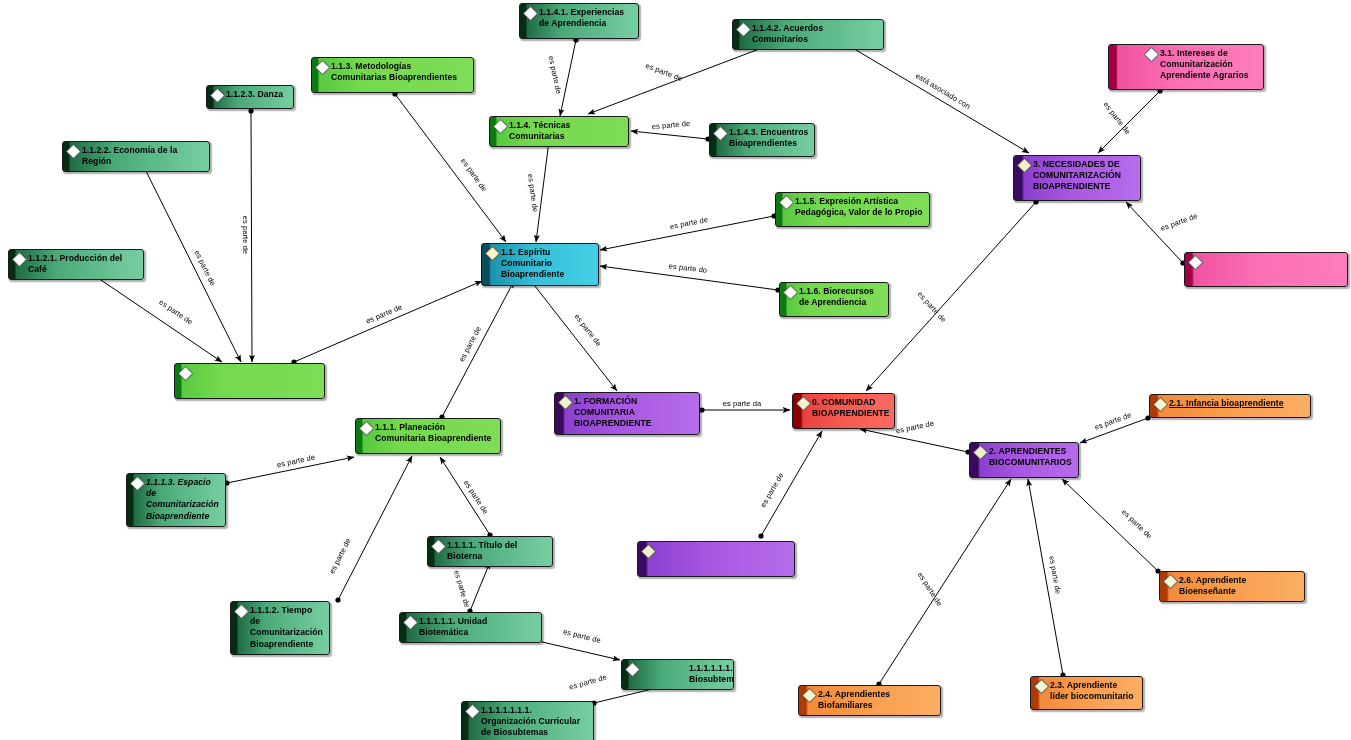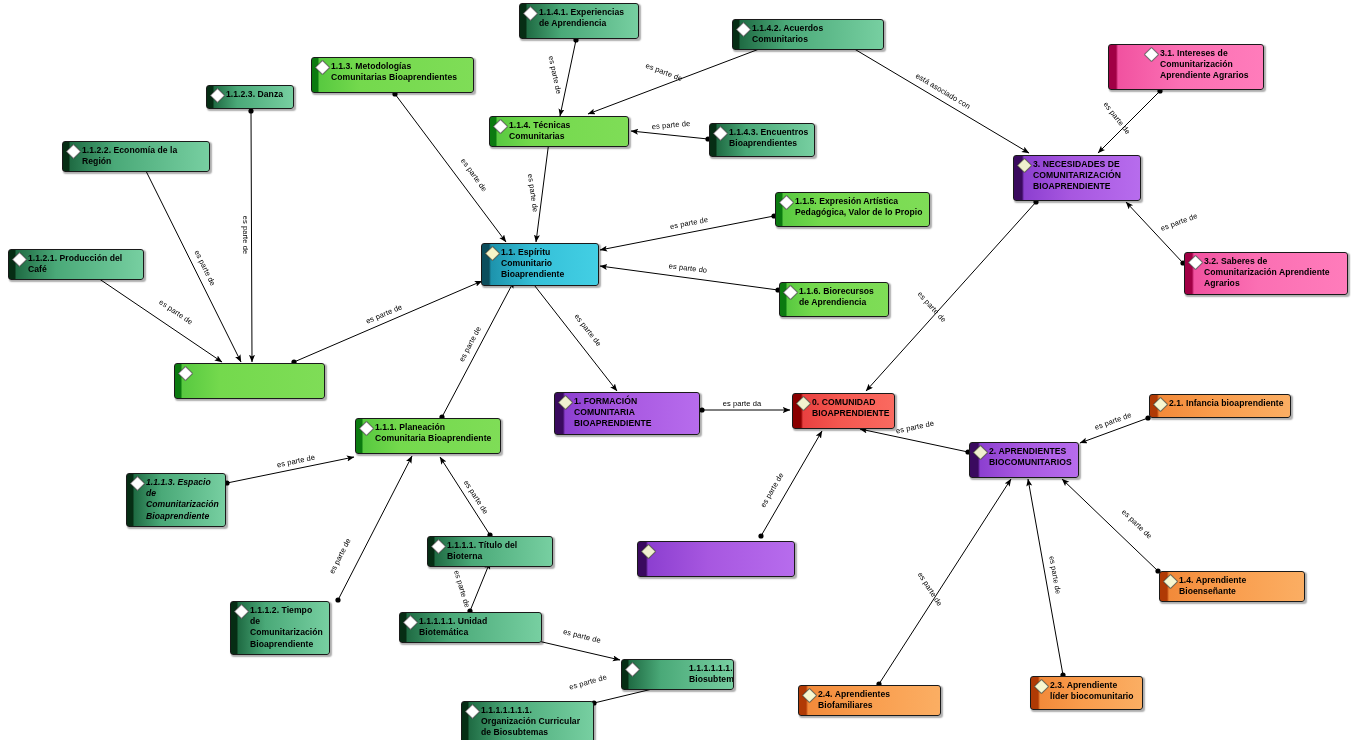--- a/index.html
+++ b/index.html
@@ -204,34 +204,33 @@
       <div class="node pal-sea" style="left: 8px; top: 249px; width: 136px; min-height: 24px;">
         <span class="bullet"></span>
         <span class="lbl">1.1.2.1. Producción del Café</span>
       </div>
       <div class="node pal-teal" style="left: 481px; top: 243px; width: 118px; min-height: 36px;">
         <span class="bullet"></span>
         <span class="lbl">1.1. Espíritu Comunitario Bioaprendiente</span>
       </div>
       <div class="node pal-pink" style="left: 1184px; top: 252px; width: 164px; min-height: 35px;">
         <span class="bullet"></span>
-        <span class="lbl">3.2. Saberes de Comunitarización Aprendiente Agrarios</span>
       </div>
       <div class="node pal-green" style="left: 779px; top: 282px; width: 110px; min-height: 35px;">
         <span class="bullet"></span>
         <span class="lbl">1.1.6. Biorecursos de Aprendiencia</span>
       </div>
       <div class="node pal-green" style="left: 174px; top: 363px; width: 151px; min-height: 36px;">
         <span class="bullet"></span>
       </div>
       <div class="node pal-purple" style="left: 554px; top: 392px; width: 146px; min-height: 36px;">
         <span class="bullet"></span>
         <span class="lbl">1. FORMACIÓN COMUNITARIA BIOAPRENDIENTE</span>
       </div>
-      <div class="node pal-orange" style="left: 1149px; top: 394px; width: 142px; min-height: 24px;">
+      <div class="node pal-orange" style="left: 1149px; top: 394px; width: 162px; min-height: 24px; text-decoration: underline;">
         <span class="bullet"></span>
         <span class="lbl">2.1. Infancia bioaprendiente</span>
       </div>
       <div class="node pal-red" style="left: 792px; top: 393px; width: 103px; min-height: 36px;">
         <span class="bullet"></span>
         <span class="lbl">0. COMUNIDAD BIOAPRENDIENTE</span>
       </div>
       <div class="node pal-green" style="left: 355px; top: 418px; width: 146px; min-height: 36px;">
         <span class="bullet"></span>
         <span class="lbl">1.1.1. Planeación Comunitaria Bioaprendiente</span>
@@ -243,21 +242,21 @@
       <div class="node pal-sea" style="left: 126px; top: 473px; width: 100px; min-height: 46px; font-style: italic;">
         <span class="bullet"></span>
         <span class="lbl">1.1.1.3. Espacio de Comunitarización Bioaprendiente</span>
       </div>
       <div class="node pal-sea" style="left: 427px; top: 536px; width: 126px; min-height: 24px;">
         <span class="bullet"></span>
         <span class="lbl">1.1.1.1. Título del Bioterna</span>
       </div>
       <div class="node pal-orange" style="left: 1159px; top: 571px; width: 146px; min-height: 24px;">
         <span class="bullet"></span>
-        <span class="lbl">1.4. Aprendiente Bioenseñante</span>
+        <span class="lbl">2.6. Aprendiente Bioenseñante</span>
       </div>
       <div class="node pal-sea" style="left: 230px; top: 601px; width: 100px; min-height: 46px;">
         <span class="bullet"></span>
         <span class="lbl">1.1.1.2. Tiempo de Comunitarización Bioaprendiente</span>
       </div>
       <div class="node pal-sea" style="left: 399px; top: 612px; width: 143px; min-height: 24px;">
         <span class="bullet"></span>
         <span class="lbl">1.1.1.1.1. Unidad Biotemática</span>
       </div>
       <div class="node pal-orange" style="left: 1030px; top: 676px; width: 113px; min-height: 34px;">

